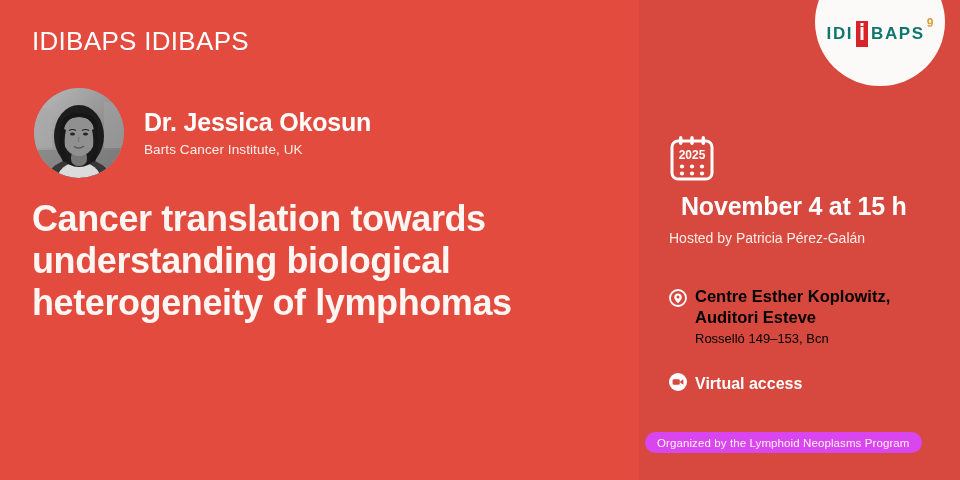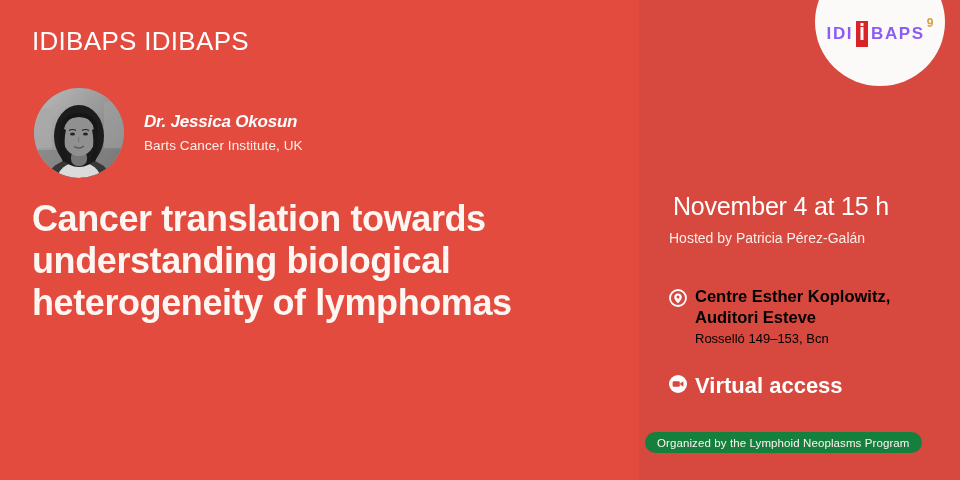--- a/index.html
+++ b/index.html
@@ -30,21 +30,21 @@
     align-items:flex-end;
     justify-content:center;
     padding-bottom:40px;
     z-index:6;
   }
   .logo-wrap{ display:flex; align-items:flex-start; }
   .logo-text{
     font-size:17px;
     font-weight:bold;
     letter-spacing:1.6px;
-    color:#8b5cf6;
+    color:#0f766e;
     line-height:1;
     display:flex;
     align-items:center;
   }
   .logo-ibar{
     display:inline-block;
     width:12px; height:26px;
     background:#D8232A;
     margin:0 3px;
     position:relative;
@@ -98,27 +98,26 @@
     border-radius:50%;
     overflow:hidden;
     flex:none;
     background:#9a9a9a;
     position:relative;
     filter:grayscale(1);
   }
   .avatar svg{ display:block; width:90px; height:90px; }
   .speaker-meta{ margin-left:20px; }
   .speaker-name{
-    font-size:17px;
+    font-size:25px;
     font-weight:bold;
     color:#FFFFFF;
     letter-spacing:-0.2px;
     line-height:1.1;
     white-space:nowrap;
-    font-style:italic;
   }
   .speaker-affil{
     margin-top:6px;
     font-size:13.5px;
     color:#FBEFEA;
     letter-spacing:0.1px;
     white-space:nowrap;
   }
 
   
@@ -135,23 +134,23 @@
 
   
   .right-content{
     position:absolute;
     left:669px; top:0;
     width:275px; height:480px;
   }
   .cal-icon{ position:absolute; left:0; top:134px; }
   .date-line{
     position:absolute;
-    left:4px; top:192px;
+    left:12px; top:192px;
     font-size:25px;
-    font-weight:normal;
+    font-weight:bold;
     color:#FFFFFF;
     letter-spacing:-0.2px;
     white-space:nowrap;
   }
   .host-line{
     position:absolute;
     left:0; top:230px;
     font-size:14px;
     color:#FCEDE8;
     white-space:nowrap;
@@ -174,31 +173,31 @@
   }
 
   .virtual-block{
     position:absolute;
     left:0; top:373px;
     display:flex;
     align-items:center;
   }
   .virtual-icon{ flex:none; margin-right:8px; }
   .virtual-label{
-    font-size:22px;
+    font-size:16px;
     font-weight:bold;
     color:#FFFFFF;
   }
 
   
   .organizer-badge{
     position:absolute;
     left:645px; top:432px;
     height:21px;
-    background:#15803d;
+    background:#d946ef;
     border-radius:11px;
     display:flex;
     align-items:center;
     padding:0 12px;
   }
   .organizer-badge span{
     font-size:11.5px;
     color:#FFF3EF;
     letter-spacing:0.1px;
     white-space:nowrap;
@@ -272,20 +271,35 @@
   <div class="speaker-meta">
     <div class="speaker-name">Dr. Jessica Okosun</div>
     <div class="speaker-affil">Barts Cancer Institute, UK</div>
   </div>
 </div>
 
 <div class="talk-title">Cancer translation towards understanding biological heterogeneity of lymphomas</div>
 
 <div class="right-content">
 
+  <div class="cal-icon">
+    <svg width="46" height="48" viewBox="0 0 46 48" xmlns="http://www.w3.org/2000/svg">
+      <rect x="3" y="7" width="40" height="38" rx="6" fill="none" stroke="#FFFFFF" stroke-width="3"></rect>
+      <rect x="10" y="2" width="3.4" height="9" rx="1.7" fill="#FFFFFF"></rect>
+      <rect x="21.3" y="2" width="3.4" height="9" rx="1.7" fill="#FFFFFF"></rect>
+      <rect x="32.6" y="2" width="3.4" height="9" rx="1.7" fill="#FFFFFF"></rect>
+      <text x="23" y="25" font-family="Liberation Sans, sans-serif" font-size="12" font-weight="bold" fill="#FFFFFF" text-anchor="middle">2025</text>
+      <circle cx="13" cy="32.5" r="2.1" fill="#FFFFFF"></circle>
+      <circle cx="23" cy="32.5" r="2.1" fill="#FFFFFF"></circle>
+      <circle cx="33" cy="32.5" r="2.1" fill="#FFFFFF"></circle>
+      <circle cx="13" cy="39.5" r="2.1" fill="#FFFFFF"></circle>
+      <circle cx="23" cy="39.5" r="2.1" fill="#FFFFFF"></circle>
+      <circle cx="33" cy="39.5" r="2.1" fill="#FFFFFF"></circle>
+    </svg>
+  </div>
 
   <div class="date-line">November 4 at 15 h</div>
   <div class="host-line">Hosted by Patricia Pérez-Galán</div>
 
   <div class="venue-block">
     <div class="venue-head">
       <span class="venue-icon">
         <svg width="18" height="18" viewBox="0 0 18 18" xmlns="http://www.w3.org/2000/svg">
           <circle cx="9" cy="9" r="8" fill="none" stroke="#FFFFFF" stroke-width="1.8"></circle>
           <path d="M9 4.4 c-2.1 0 -3.8 1.7 -3.8 3.8 c0 2.7 3.8 6 3.8 6 s3.8 -3.3 3.8 -6 c0 -2.1 -1.7 -3.8 -3.8 -3.8 z" fill="#FFFFFF"></path>

